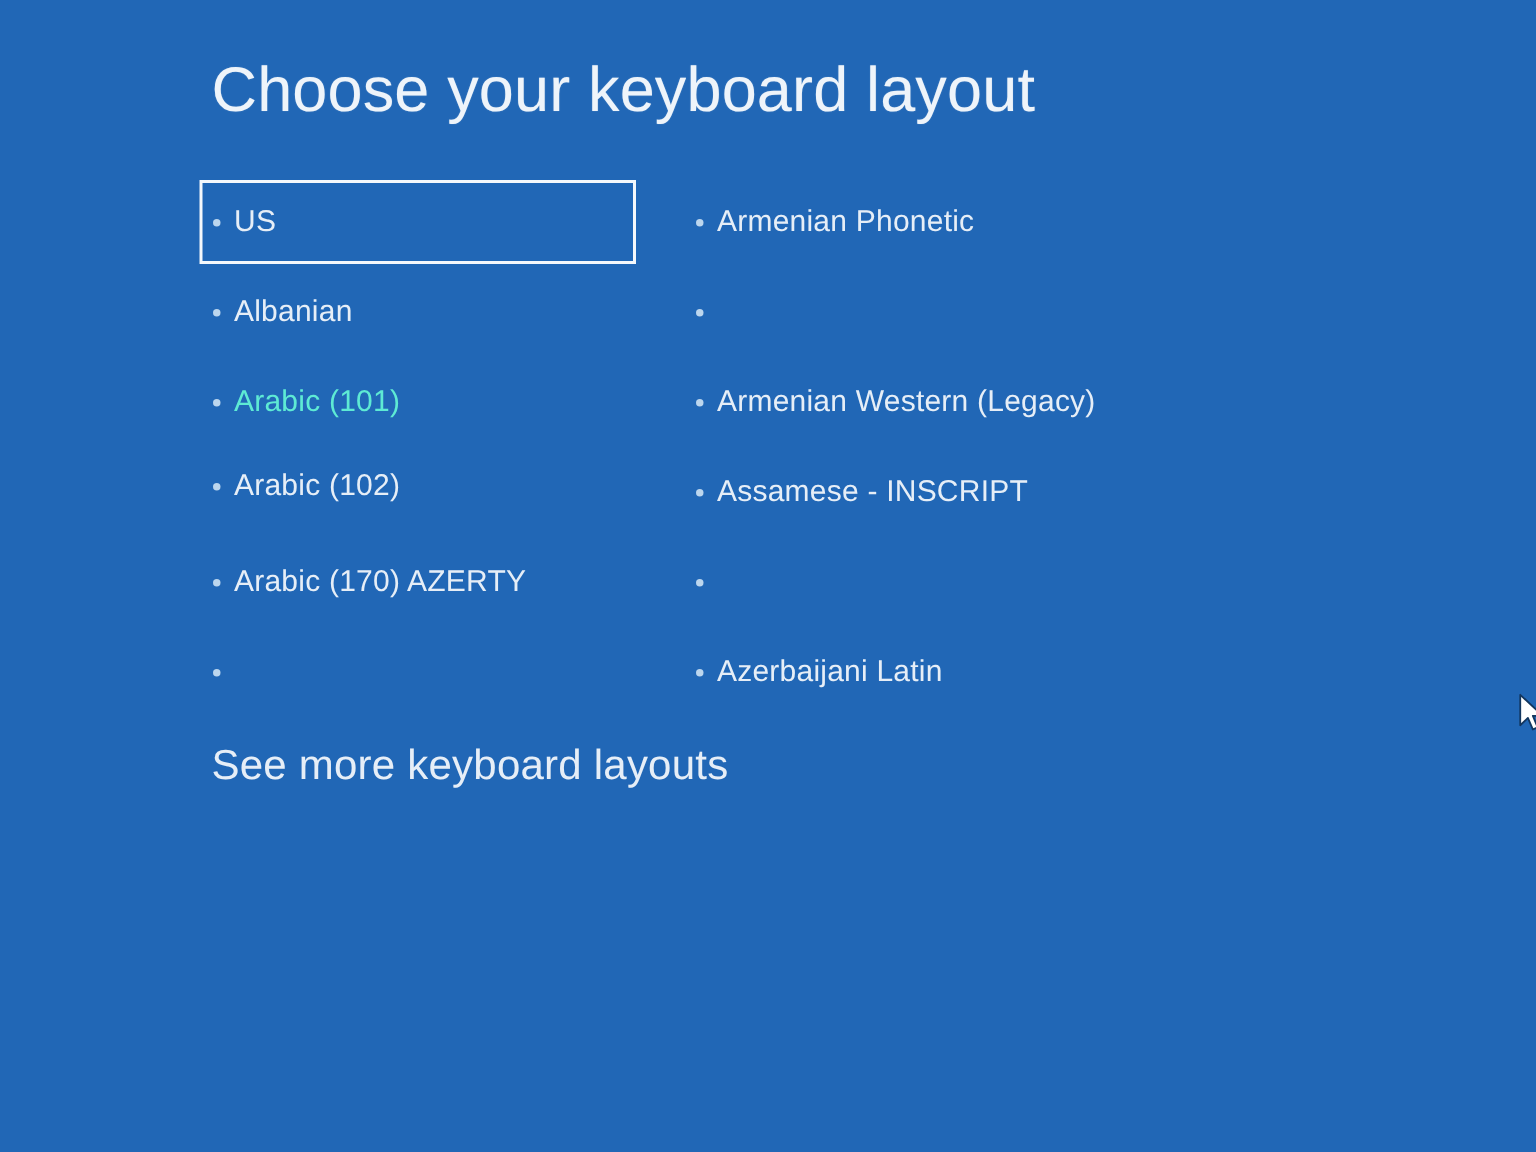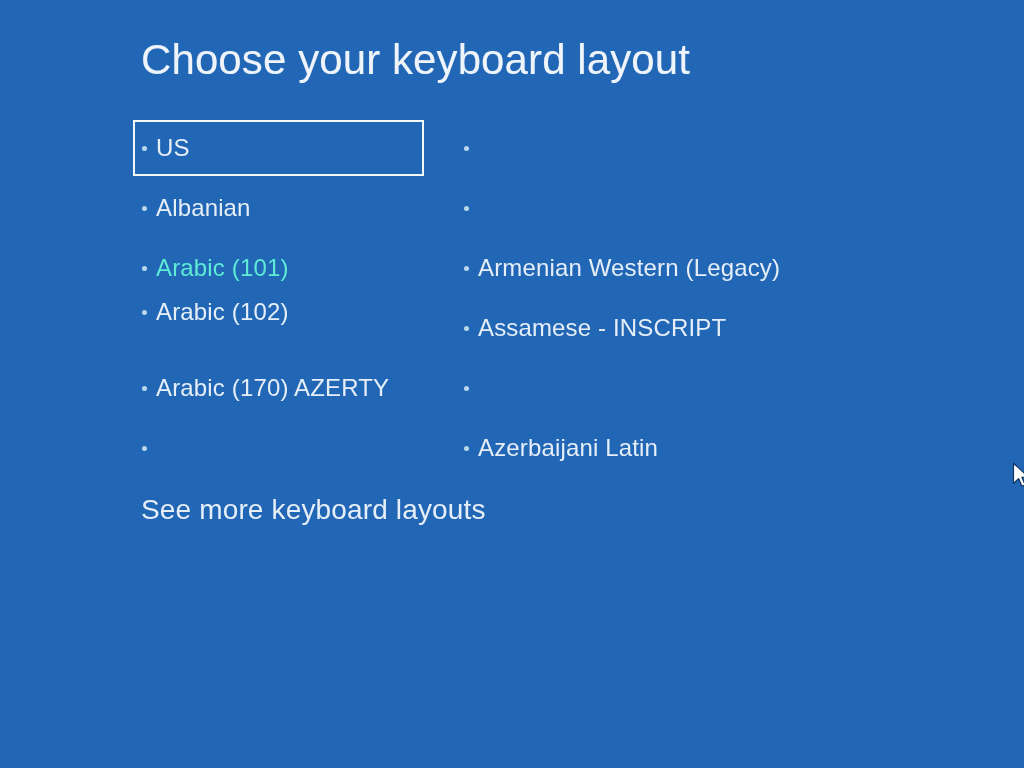--- a/index.html
+++ b/index.html
@@ -76,21 +76,21 @@
     flex: 0 0 auto;
     width: 5px;
     height: 5px;
     border-radius: 50%;
     background: #bcd6ee;
     margin-right: 9px;
     margin-top: 1px;
   }
 
   .layout-label {
-    font-size: 24px;
+    font-size: 20px;
     font-weight: 400;
     color: #e6eef7;
     line-height: 1;
     letter-spacing: 0.15px;
   }
 
   
   #see-more-link {
     position: absolute;
     left: 141px;
@@ -128,36 +128,37 @@
           <span class="layout-label" style="color: rgb(230, 238, 247);">US</span>
         </div>
         <div class="layout-item" style="top: 180px;">
           <span class="bullet" style="background: rgb(188, 214, 238);"></span>
           <span class="layout-label" style="color: rgb(230, 238, 247);">Albanian</span>
         </div>
         <div class="layout-item" style="top: 240px;">
           <span class="bullet" style="background: rgb(188, 214, 238);"></span>
           <span class="layout-label" style="color: #5eead4;">Arabic (101)</span>
         </div>
-        <div class="layout-item" style="top: 284px;">
+        <div class="layout-item" style="top: 296px;">
           <span class="bullet" style="background: rgb(188, 214, 238);"></span>
           <span class="layout-label" style="color: rgb(230, 238, 247);">Arabic (102)</span>
         </div>
         <div class="layout-item" style="top: 360px;">
           <span class="bullet" style="background: rgb(188, 214, 238);"></span>
           <span class="layout-label" style="color: rgb(230, 238, 247);">Arabic (170) AZERTY</span>
         </div>
         <div class="layout-item" style="top: 420px;">
           <span class="bullet" style="background: rgb(188, 214, 238);"></span>
         </div>
       </div>
 
     <div class="layout-column" id="column-right">
         <div class="layout-item" style="top: 120px;">
           <span class="bullet" style="background: rgb(188, 214, 238);"></span>
+          <span class="layout-label" style="color: rgb(230, 238, 247);">Armenian Phonetic</span>
         </div>
         <div class="layout-item" style="top: 180px;">
           <span class="bullet" style="background: rgb(188, 214, 238);"></span>
         </div>
         <div class="layout-item" style="top: 240px;">
           <span class="bullet" style="background: rgb(188, 214, 238);"></span>
           <span class="layout-label" style="color: rgb(230, 238, 247);">Armenian Western (Legacy)</span>
         </div>
         <div class="layout-item" style="top: 300px;">
           <span class="bullet" style="background: rgb(188, 214, 238);"></span>

